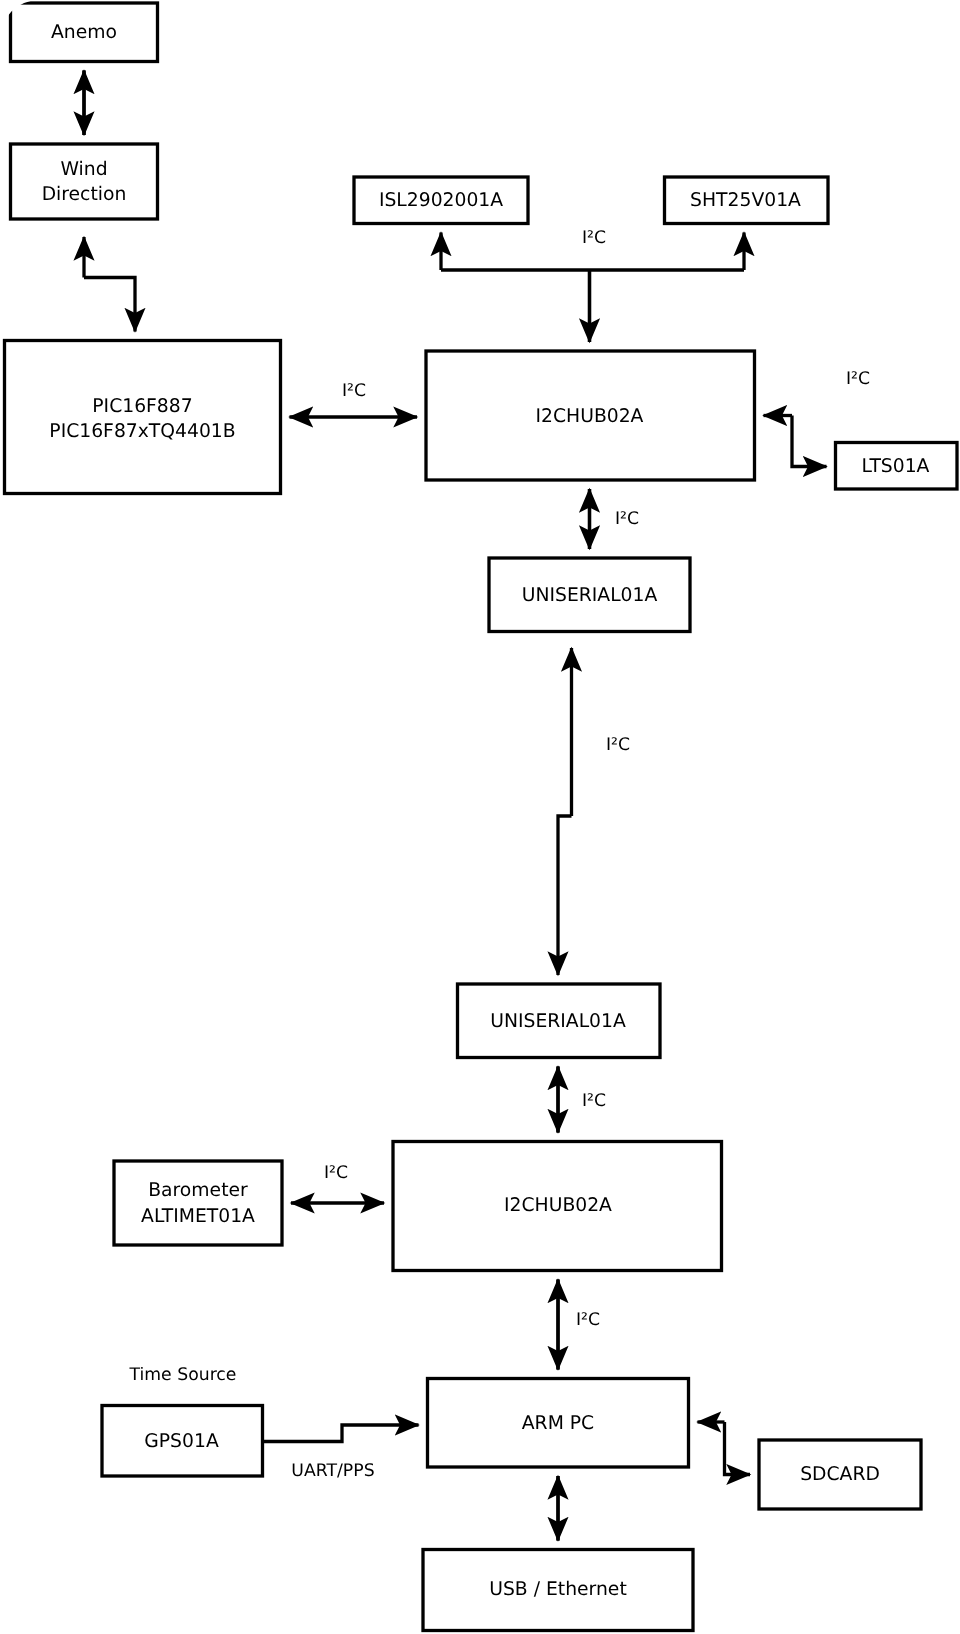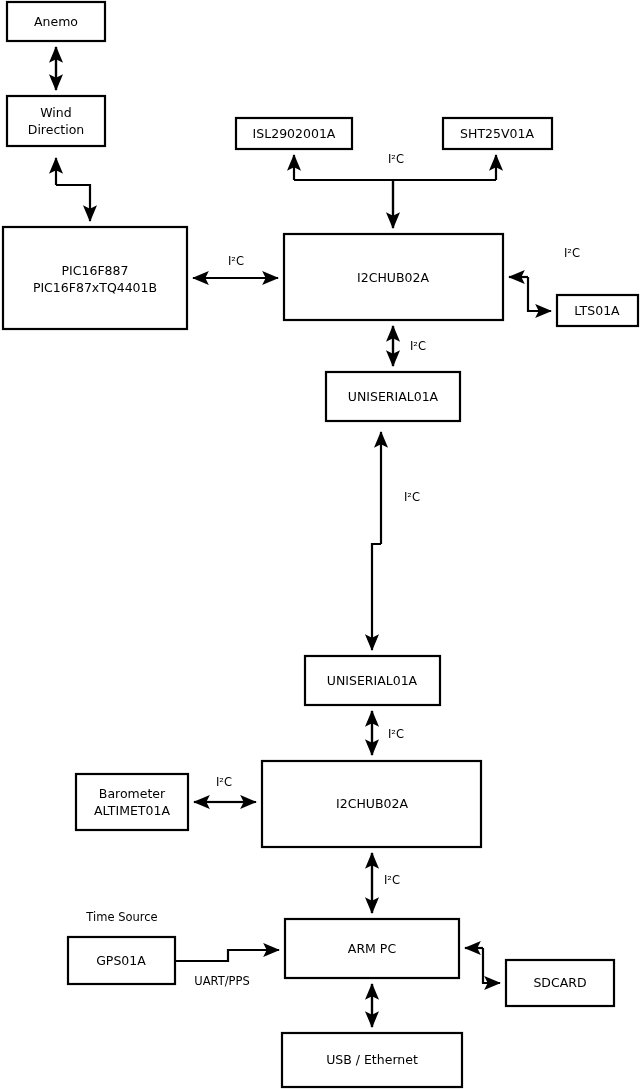--- a/index.html
+++ b/index.html
@@ -10,20 +10,21 @@
   }
   body {
     font-family: "DejaVu Sans", "Liberation Sans", sans-serif;
   }
   #diagram-root {
     position: relative;
     width: 640px;
     height: 1089px;
     background: #ffffff;
     overflow: hidden;
+    border-radius: 26px;
   }
   svg.diagram {
     display: block;
     width: 640px;
     height: 1089px;
   }
   .node-box {
     fill: #ffffff;
     stroke: #000000;
     stroke-width: 2.2;

